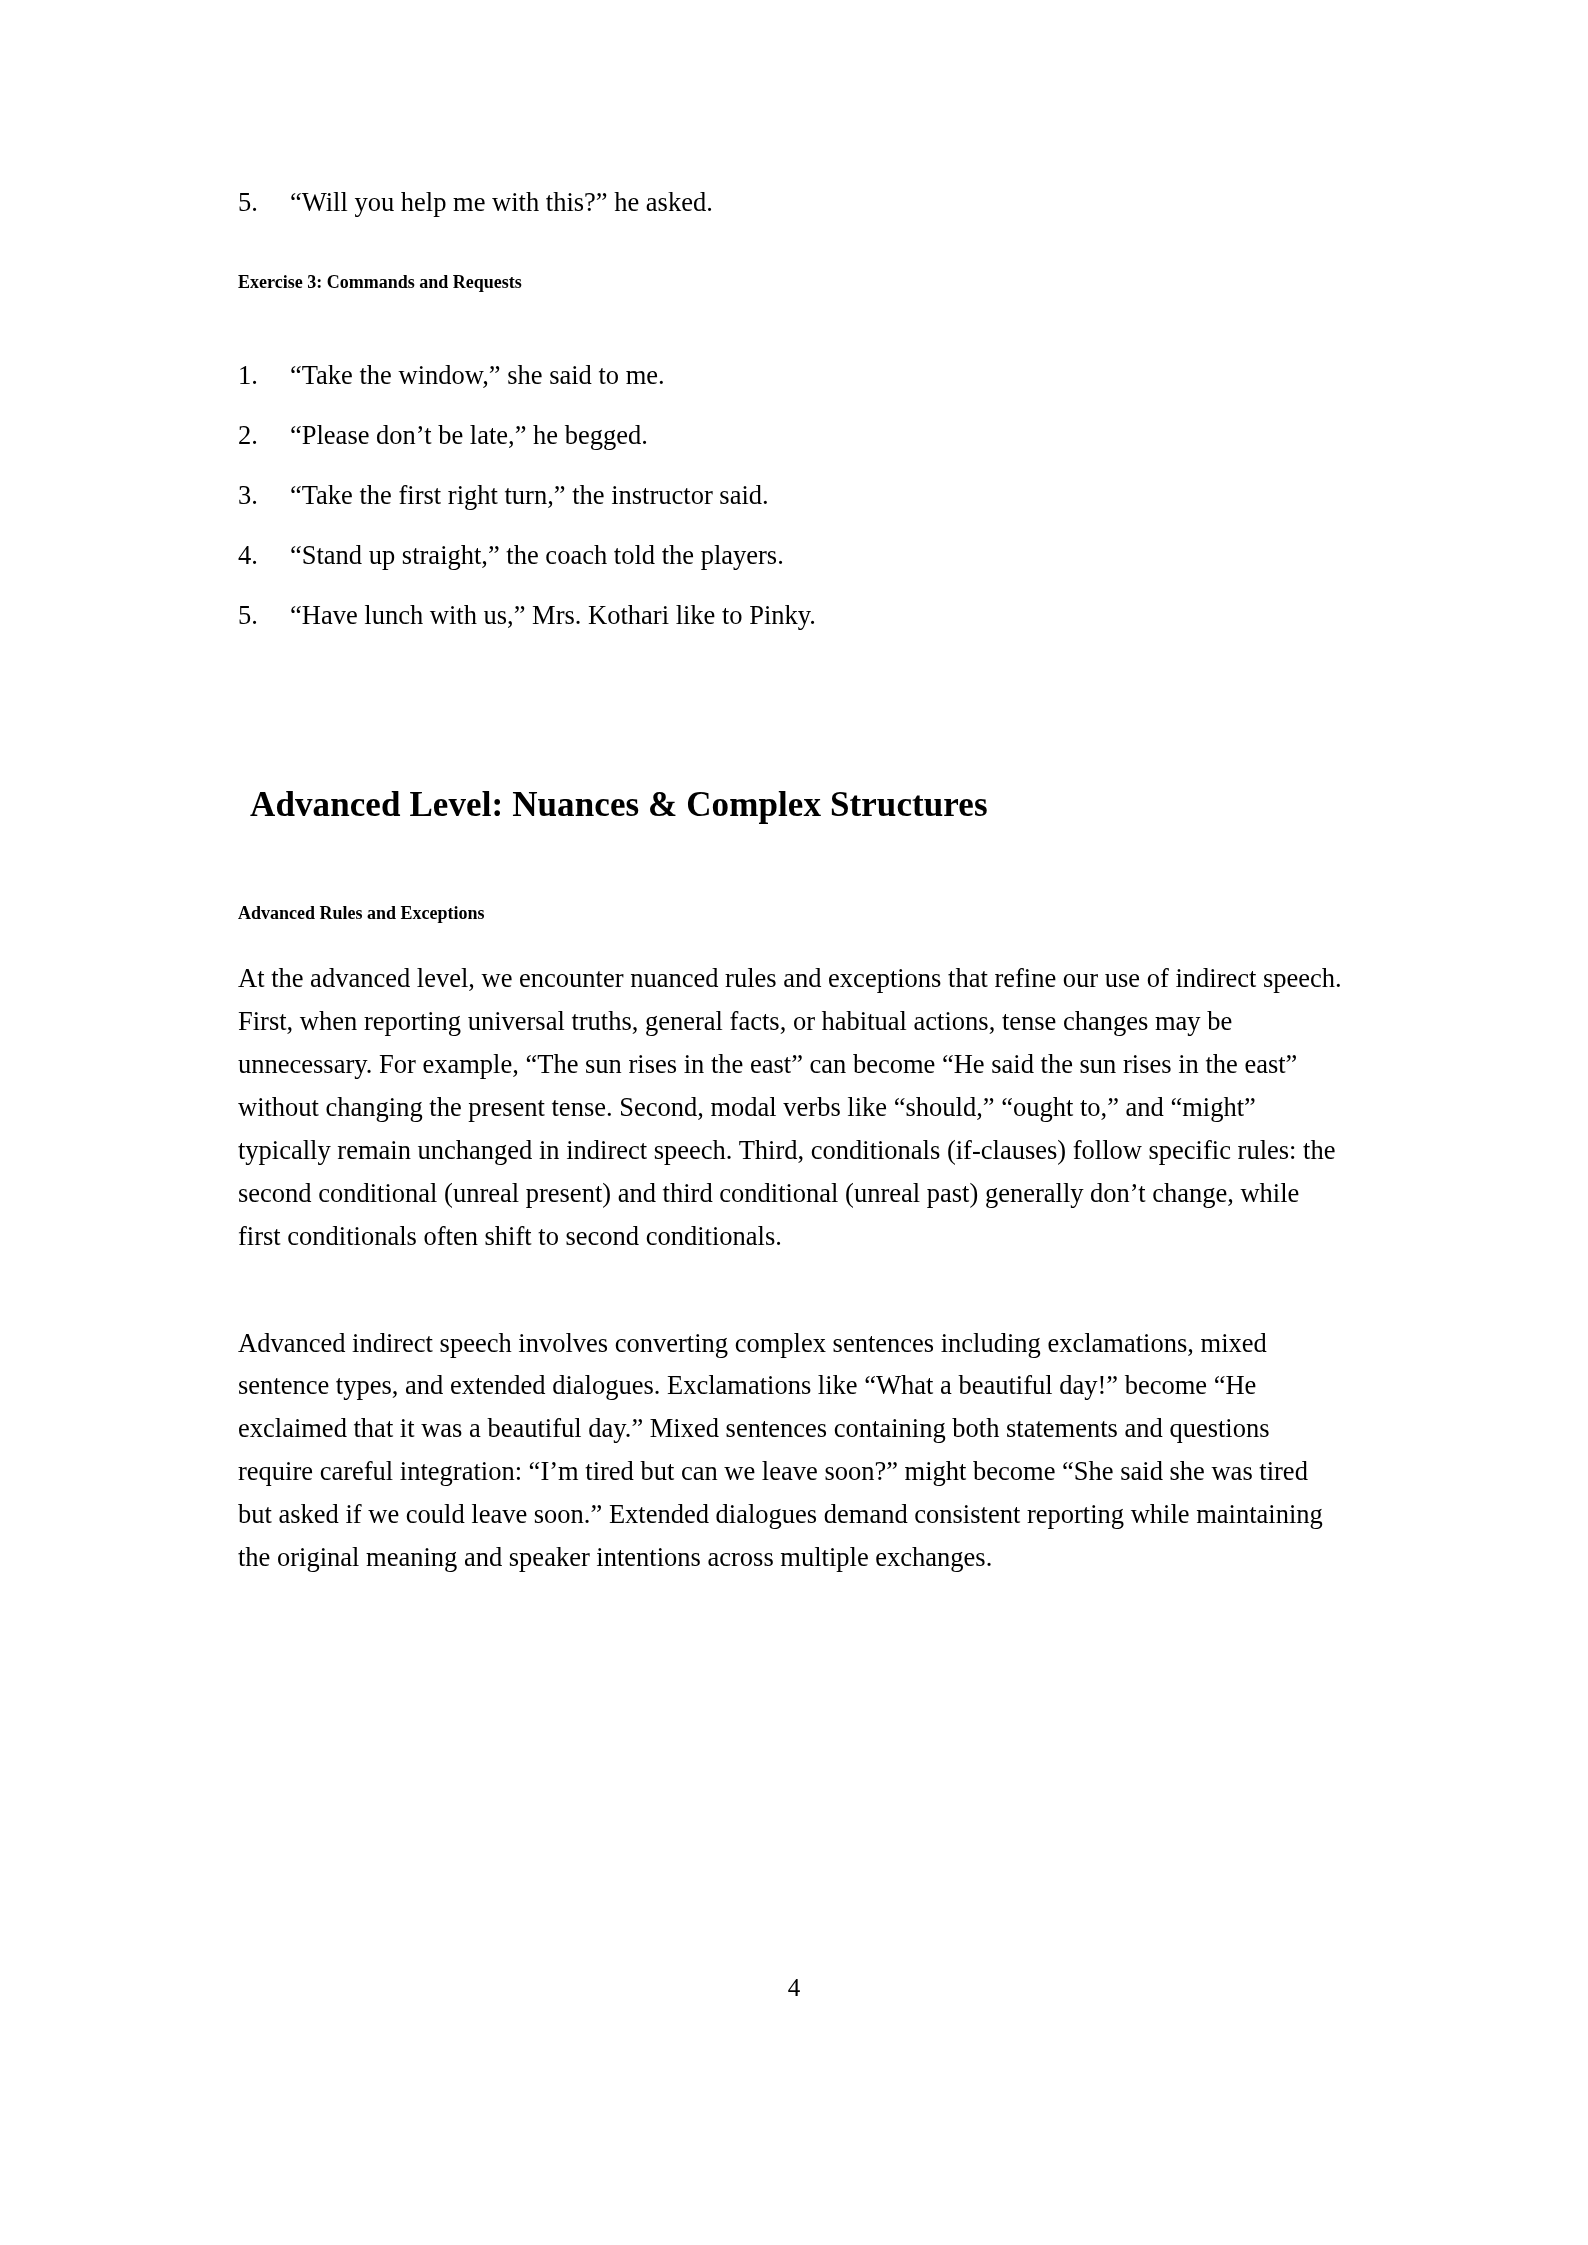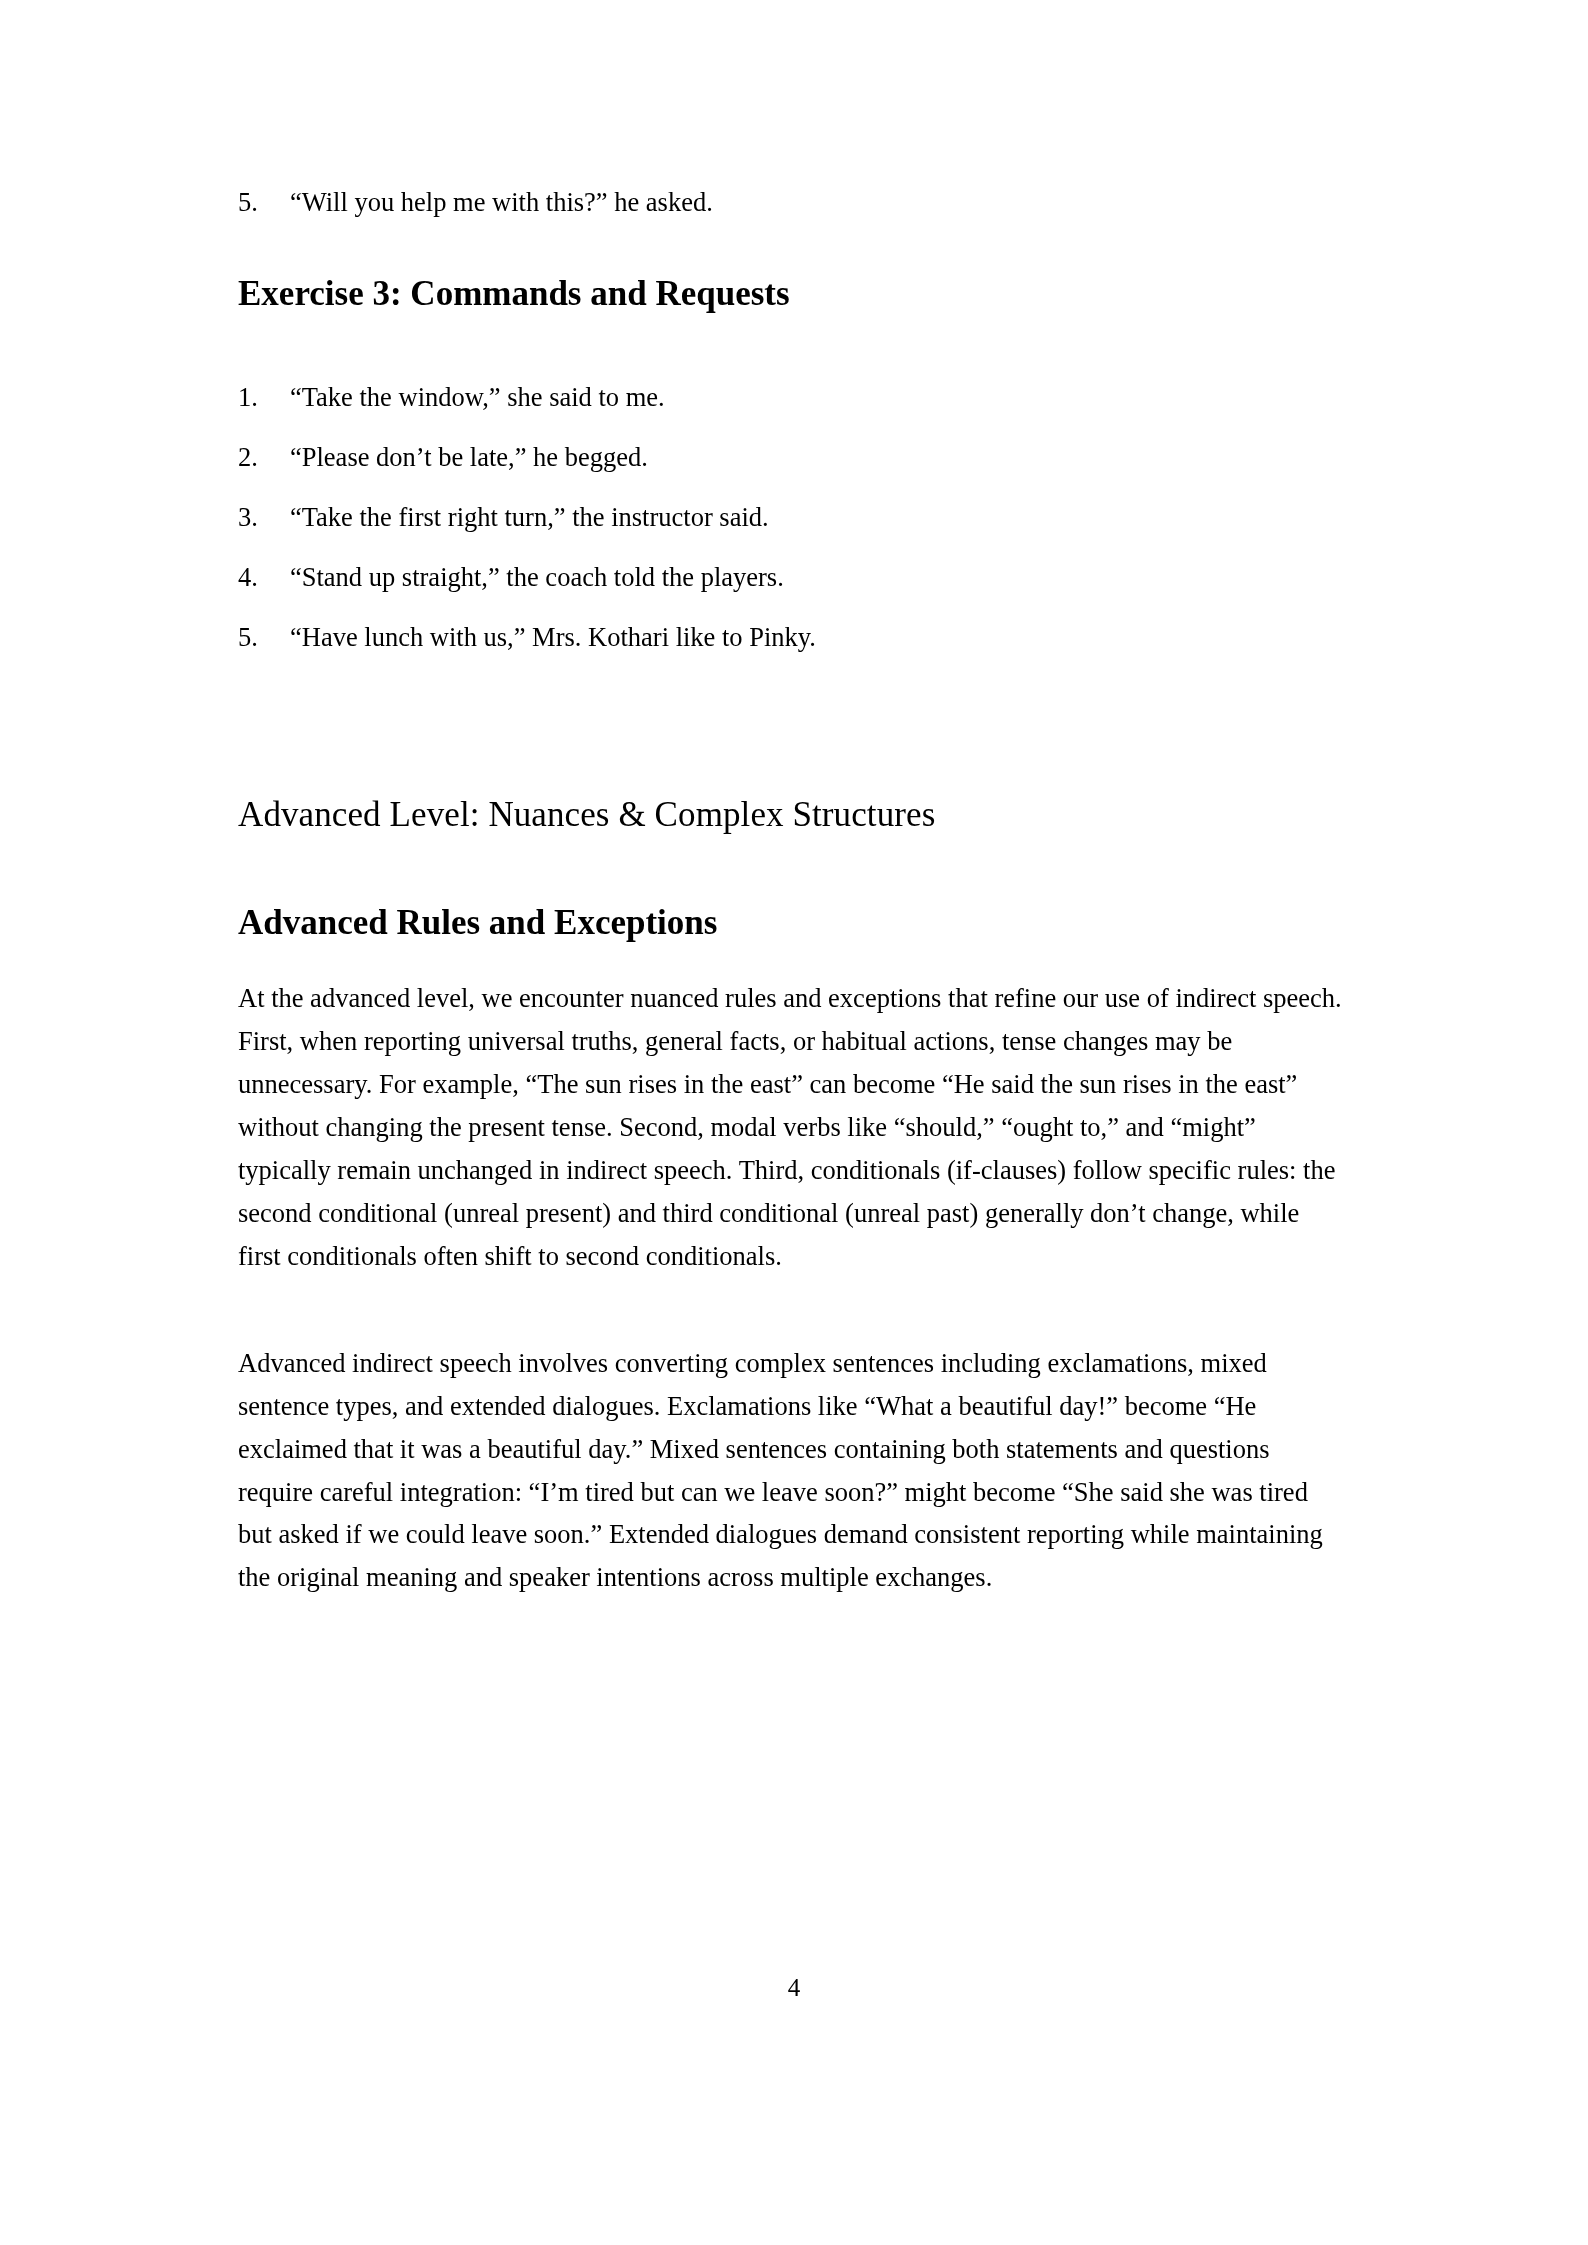--- a/index.html
+++ b/index.html
@@ -44,27 +44,27 @@
     flex: 0 0 52px;
     font-size: 26.5px;
   }
   .li-text {
     flex: 1 1 auto;
   }
 
   
   h2.section-heading {
     font-size: 35px;
-    font-weight: normal;
-    margin: 0;
+    font-weight: bold;
+    margin: 12px;
     line-height: 1.3;
     letter-spacing: 0.1px;
   }
   h3.sub-heading {
-    font-size: 35px;
+    font-size: 18px;
     font-weight: bold;
     margin: 0;
     line-height: 1.3;
   }
 
   
   p.body-text {
     font-size: 26.5px;
     line-height: 1.62;
     margin: 0;

